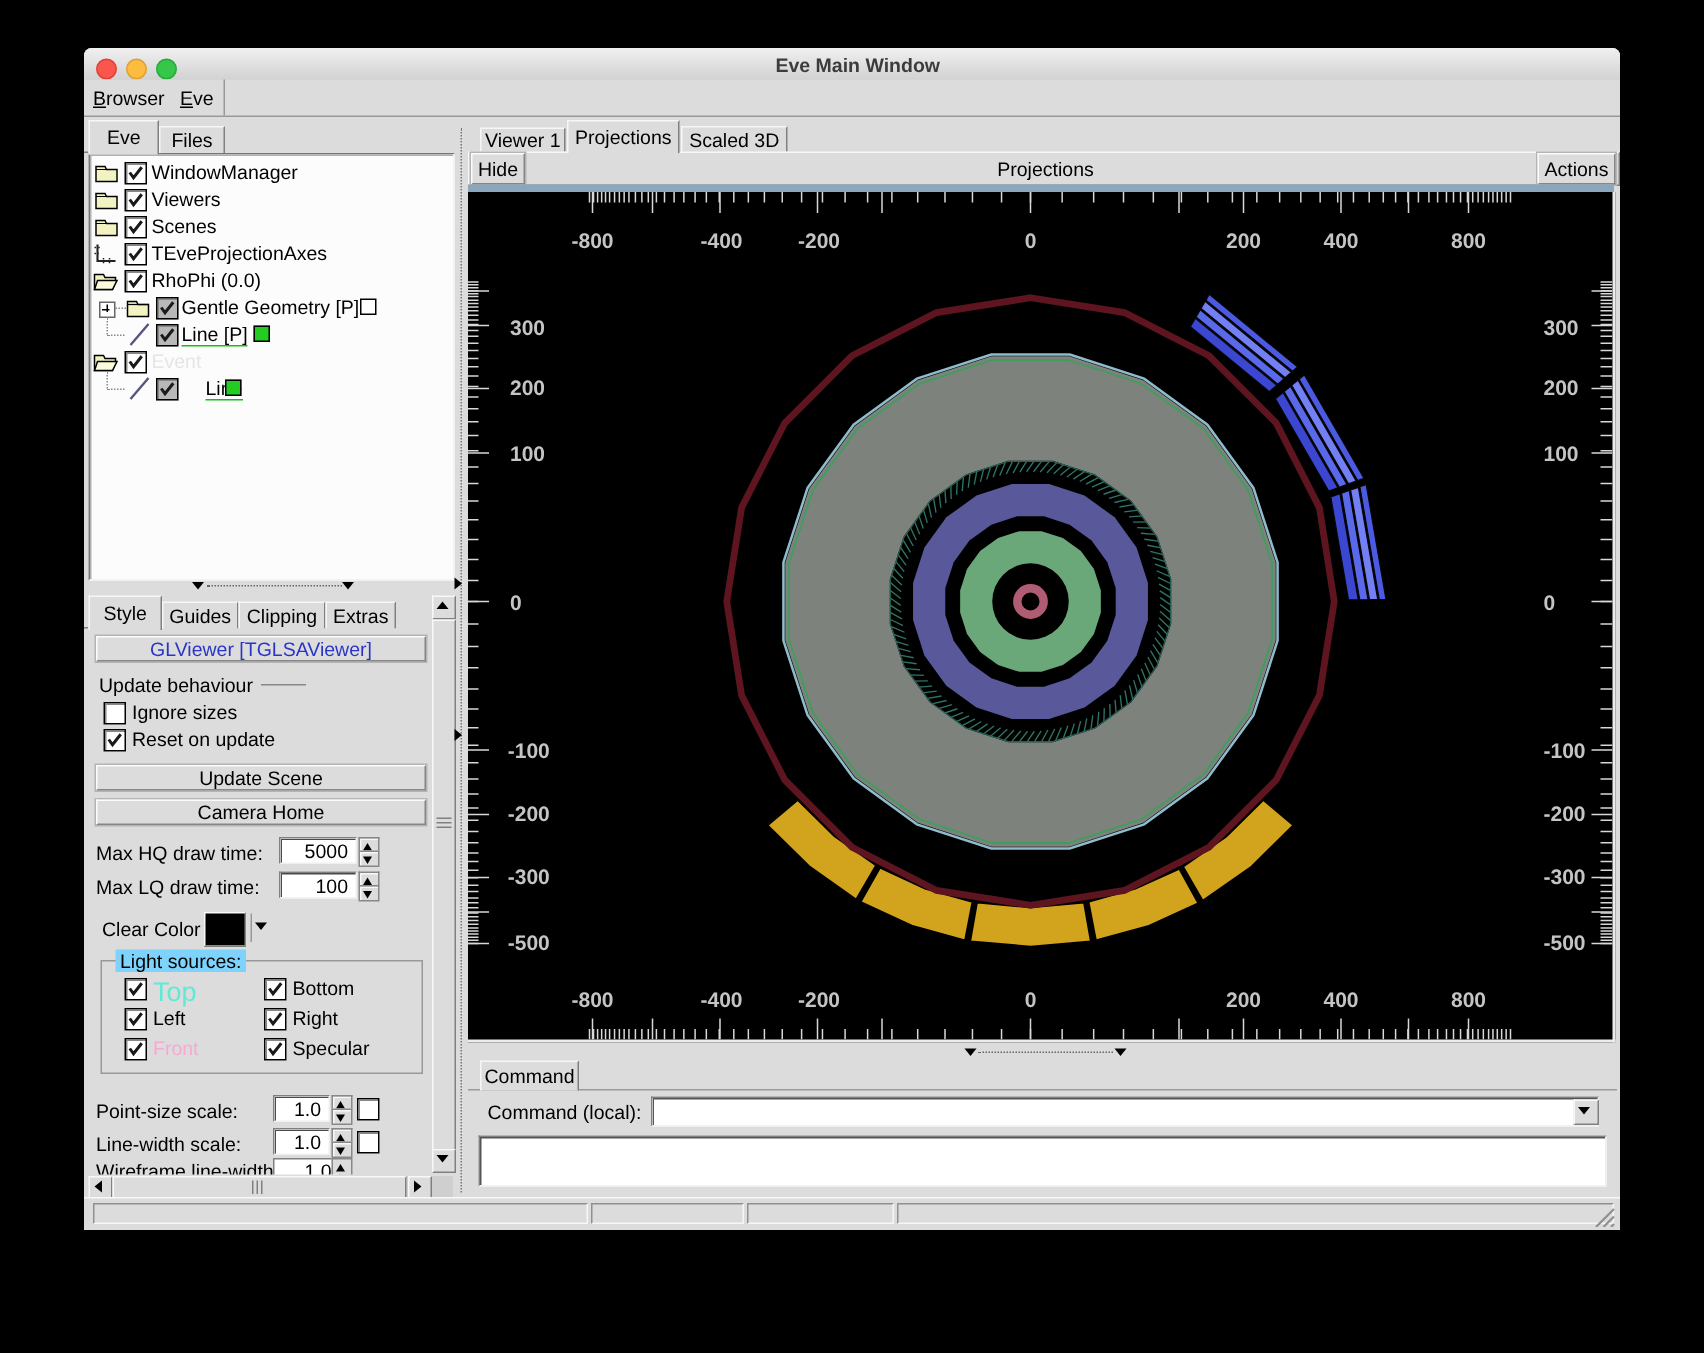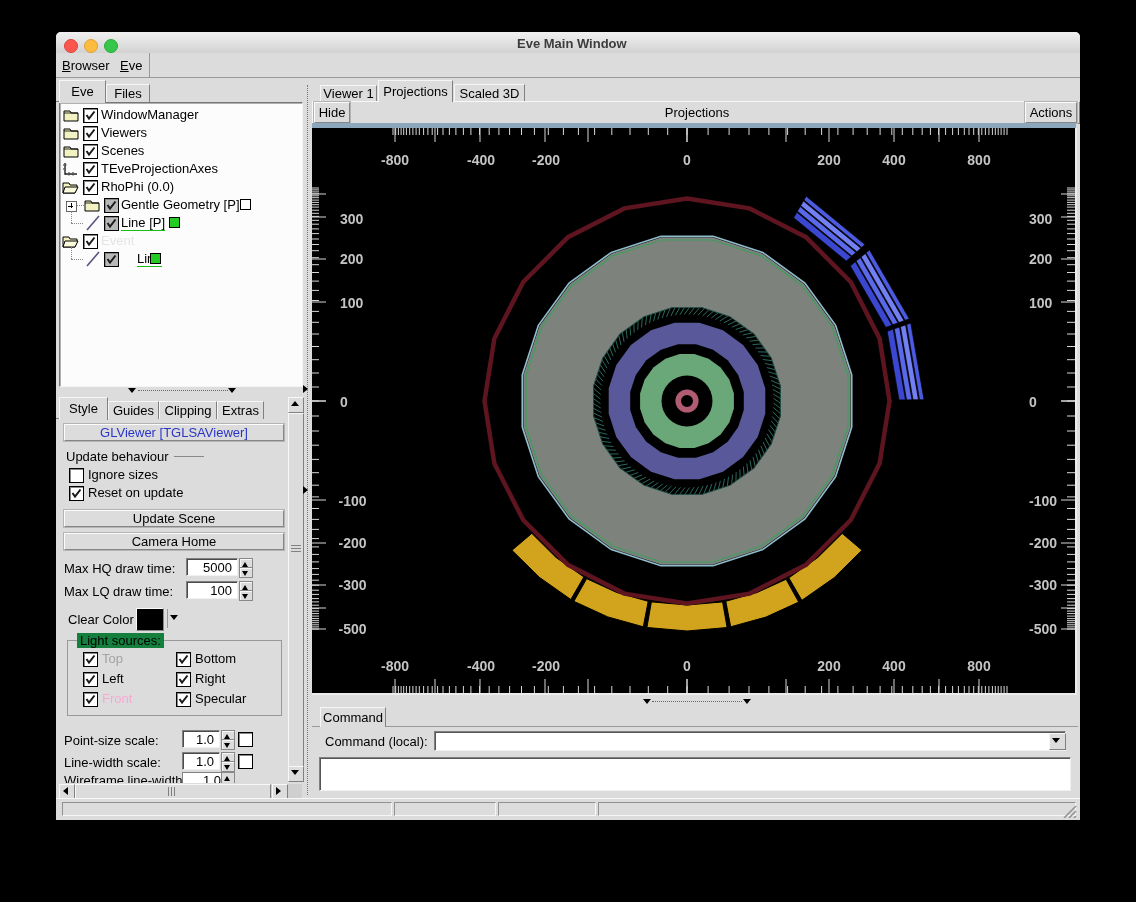--- a/index.html
+++ b/index.html
@@ -157,27 +157,27 @@
     <div style="position:absolute;left:2px;top:2.5px;width:0;height:0;border-left:3.5px solid transparent;border-right:3.5px solid transparent;border-bottom:5px solid #000"></div>
   </div>
 <div style="position:absolute;left:239px;top:590px;width:12px;height:9px;background:#dcdcdc;border:1px solid #888;box-shadow:inset 1px 1px 0 #f8f8f8;">
     <div style="position:absolute;left:2px;top:2.5px;width:0;height:0;border-left:3.5px solid transparent;border-right:3.5px solid transparent;border-top:5px solid #000"></div>
   </div>
 <div style="position:absolute;left:68px;top:612px;font-size:13px;color:#000;font-weight:normal;white-space:nowrap;">Clear Color</div>
 <div style="position:absolute;left:136px;top:608px;width:26px;height:21px;background:#000;border:1px solid #888;border-top-color:#f8f8f8;border-left-color:#f8f8f8;"></div>
 <div style="position:absolute;left:167px;top:609px;width:1px;height:19px;background:#999;"></div>
 <div style="position:absolute;left:170px;top:615px;width:0;height:0;border-left:4.5px solid transparent;border-right:4.5px solid transparent;border-top:5.5px solid #000"></div>
 <div style="position:absolute;left:67px;top:640px;width:213px;height:74px;border:1px solid #999;"></div>
-<div style="position:absolute;left:77px;top:633px;font-size:13px;color:#000;font-weight:normal;white-space:nowrap;"><span style="background:#15803d;padding:0 3px;text-align:center;">Light sources:</span></div>
+<div style="position:absolute;left:77px;top:633px;font-size:13px;color:#000;font-weight:normal;white-space:nowrap;"><span style="background:#7dd3fc;padding:0 3px;text-align:center;">Light sources:</span></div>
 <div style="position:absolute;left:83px;top:652px;width:13px;height:13px;background:#fff;border:1px solid #000;box-shadow:inset 1px 1px 0 #888;">
     <svg width="13" height="13" style="position:absolute;left:0;top:0">
       <path d="M2.5 6L5 9.5L10.5 2.5" stroke="#1a1a1a" stroke-width="2" fill="none"></path>
     </svg>
   </div>
-<div style="position:absolute;left:102px;top:651px;font-size:13px;color:#a3a3a3;font-weight:normal;white-space:nowrap;">Top</div>
+<div style="position:absolute;left:102px;top:651px;font-size:18px;color:#5eead4;font-weight:normal;white-space:nowrap;">Top</div>
 <div style="position:absolute;left:176px;top:652px;width:13px;height:13px;background:#fff;border:1px solid #000;box-shadow:inset 1px 1px 0 #888;">
     <svg width="13" height="13" style="position:absolute;left:0;top:0">
       <path d="M2.5 6L5 9.5L10.5 2.5" stroke="#1a1a1a" stroke-width="2" fill="none"></path>
     </svg>
   </div>
 <div style="position:absolute;left:195px;top:651px;font-size:13px;color:#000;font-weight:normal;white-space:nowrap;">Bottom</div>
 <div style="position:absolute;left:83px;top:672px;width:13px;height:13px;background:#fff;border:1px solid #000;box-shadow:inset 1px 1px 0 #888;">
     <svg width="13" height="13" style="position:absolute;left:0;top:0">
       <path d="M2.5 6L5 9.5L10.5 2.5" stroke="#1a1a1a" stroke-width="2" fill="none"></path>
     </svg>

